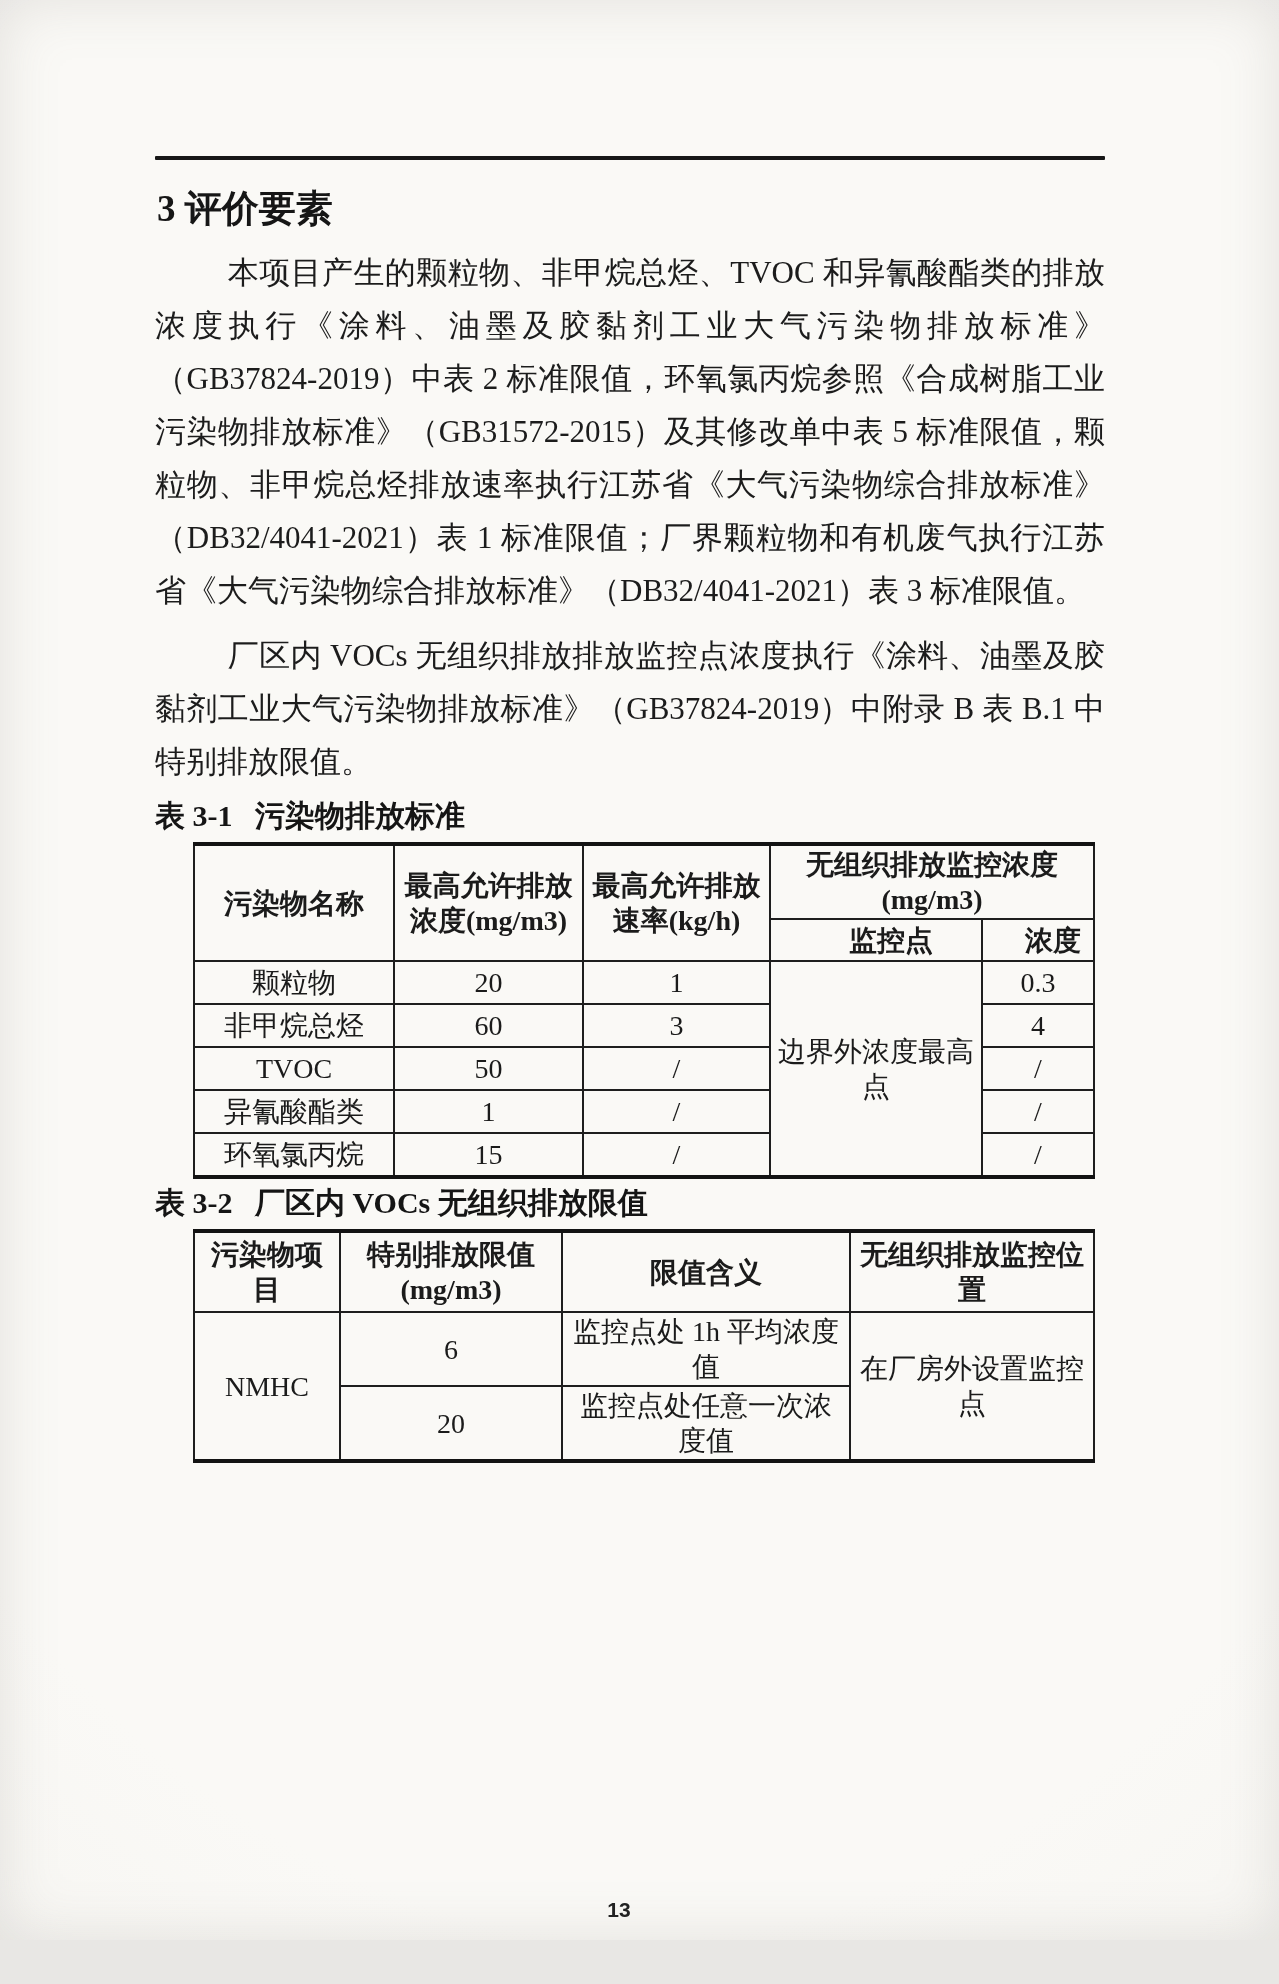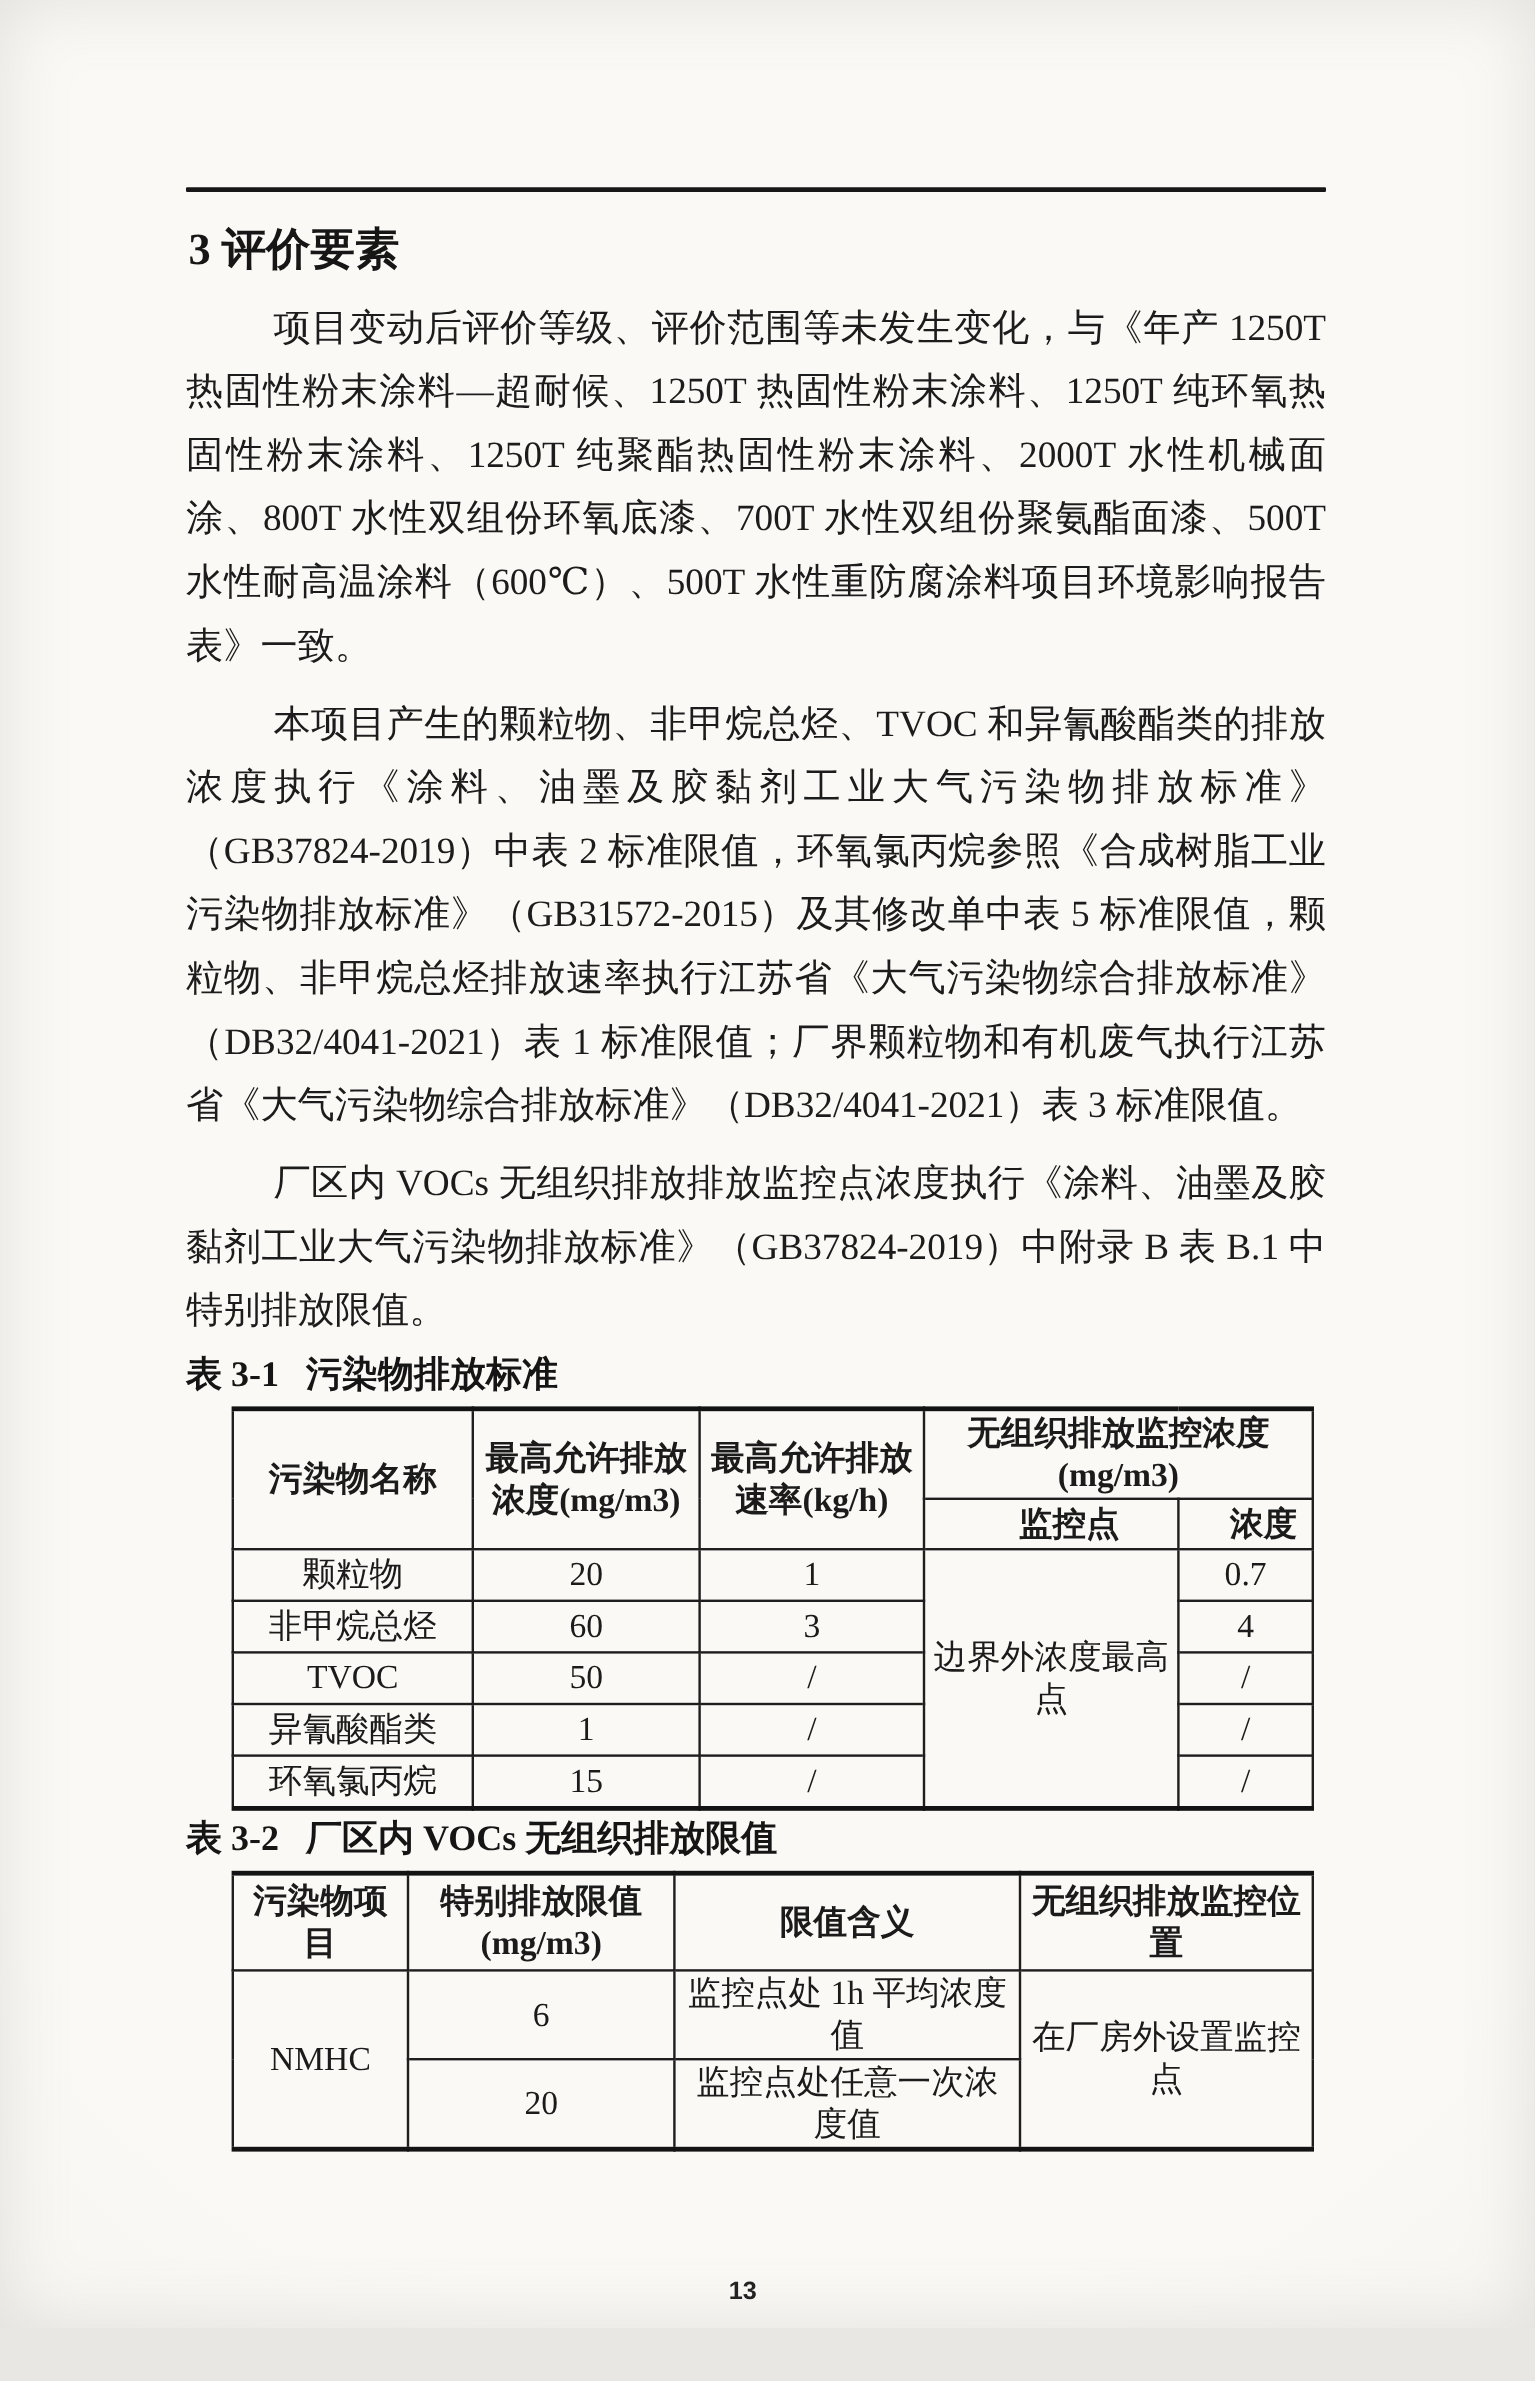--- a/index.html
+++ b/index.html
@@ -101,21 +101,20 @@
 </head>
 <body>
 
 <div class="page">
   <div class="content">
 
     <div class="top-rule"></div>
 
     <h1 class="heading">3 评价要素</h1>
 
-    <p class="body">项目变动后评价等级、评价范围等未发生变化，与《年产 1250T 热固性粉末涂料—超耐候、1250T 热固性粉末涂料、1250T 纯环氧热固性粉末涂料、1250T 纯聚酯热固性粉末涂料、2000T 水性机械面涂、800T 水性双组份环氧底漆、700T 水性双组份聚氨酯面漆、500T 水性耐高温涂料（600℃）、500T 水性重防腐涂料项目环境影响报告表》一致。</p>
     <p class="body">本项目产生的颗粒物、非甲烷总烃、TVOC 和异氰酸酯类的排放浓度执行《涂料、油墨及胶黏剂工业大气污染物排放标准》（GB37824-2019）中表 2 标准限值，环氧氯丙烷参照《合成树脂工业污染物排放标准》（GB31572-2015）及其修改单中表 5 标准限值，颗粒物、非甲烷总烃排放速率执行江苏省《大气污染物综合排放标准》（DB32/4041-2021）表 1 标准限值；厂界颗粒物和有机废气执行江苏省《大气污染物综合排放标准》（DB32/4041-2021）表 3 标准限值。</p>
     <p class="body no-gap">厂区内 VOCs 无组织排放排放监控点浓度执行《涂料、油墨及胶黏剂工业大气污染物排放标准》（GB37824-2019）中附录 B 表 B.1 中特别排放限值。</p>
 
     <div class="caption">表 3-1   污染物排放标准</div>
 
     <table class="doc-table t1">
       <colgroup>
         <col style="width:200px">
           <col style="width:189px">
           <col style="width:187px">
@@ -131,21 +130,21 @@
         </tr>
         <tr class="h-row2">
           <th>监控点</th>
           <th>浓度</th>
         </tr>
         <tr>
           <td class="data">颗粒物</td>
           <td class="data">20</td>
           <td class="data">1</td>
           <td class="data" rowspan="5">边界外浓度最高点</td>
-          <td class="data">0.7</td>
+          <td class="data">0.3</td>
         </tr>
         <tr>
           <td class="data">非甲烷总烃</td>
           <td class="data">60</td>
           <td class="data">3</td>
           <td class="data">4</td>
         </tr>
         <tr>
           <td class="data">TVOC</td>
           <td class="data">50</td>

